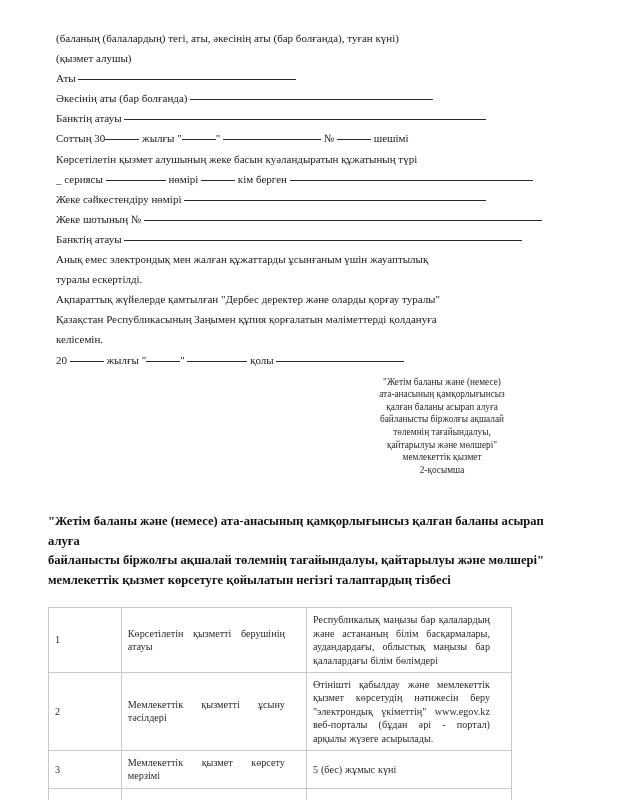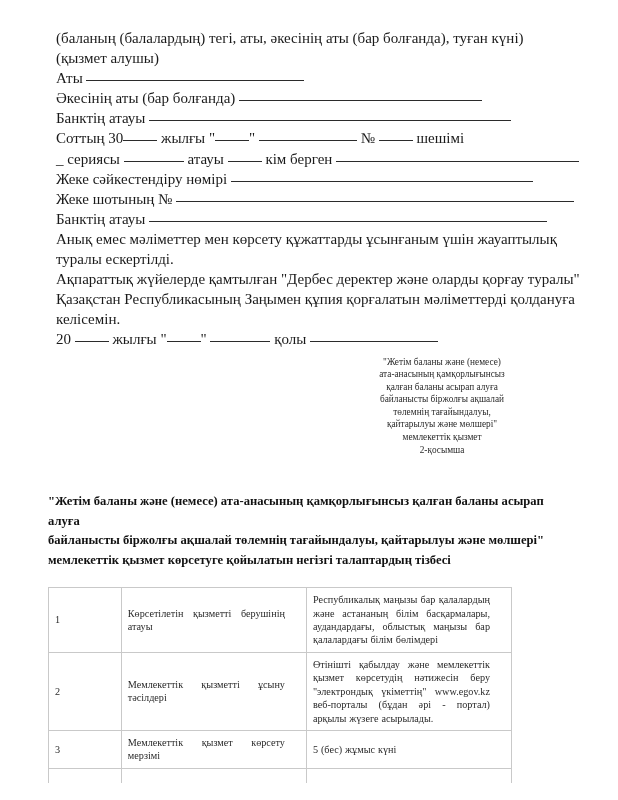--- a/index.html
+++ b/index.html
@@ -20,21 +20,21 @@
   .page {
     position: relative;
     width: 618px;
     height: 800px;
     box-sizing: border-box;
     padding: 28px 50px 0 56px;
   }
 
   
   .form-block {
-    font-size: 15px;
+    font-size: 11px;
     line-height: 20.1px;
   }
   .form-line {
     white-space: nowrap;
     display: block;
   }
   .blank {
     display: inline-block;
     border-bottom: 1px solid #2b2b2b;
     vertical-align: baseline;
@@ -131,47 +131,48 @@
     <span class="form-line">
       <span>Соттың 30</span><span class="blank b-s"></span>
       <span>жылғы</span>
       <span>"</span><span class="blank b-s"></span><span>"</span>
       <span class="blank b-l"></span>
       <span>№</span>
       <span class="blank b-s"></span>
       <span>шешімі</span>
     </span>
 
+    <span class="form-line">Көрсетілетін қызмет алушының жеке басын куәландыратын құжатының түрі</span>
 
     <span class="form-line">
       <span>_</span>
       <span>сериясы</span>
       <span class="blank b-m"></span>
-      <span>атауы</span>
+      <span>нөмірі</span>
       <span class="blank b-s"></span>
       <span>кім берген</span>
       <span class="blank b-240"></span>
     </span>
 
     <span class="form-line">
       <span>Жеке сәйкестендіру нөмірі</span>
       <span class="blank b-300"></span>
     </span>
 
     <span class="form-line">
       <span>Жеке шотының №</span>
       <span class="blank b-390"></span>
     </span>
 
     <span class="form-line">
       <span>Банктің атауы</span>
       <span class="blank b-390"></span>
     </span>
 
-    <span class="form-line">Анық емес мәліметтер мен көрсету құжаттарды ұсынғаным үшін жауаптылық</span>
+    <span class="form-line">Анық емес электрондық мен жалған құжаттарды ұсынғаным үшін жауаптылық</span>
     <span class="form-line">туралы ескертілді.</span>
     <span class="form-line">Ақпараттық жүйелерде қамтылған "Дербес деректер және оларды қорғау туралы"</span>
     <span class="form-line">Қазақстан Республикасының Заңымен құпия қорғалатын мәліметтерді қолдануға</span>
     <span class="form-line">келісемін.</span>
 
     <span class="form-line">
       <span>20</span>
       <span class="blank b-s"></span>
       <span>жылғы</span>
       <span>"</span><span class="blank b-s"></span><span>"</span>

